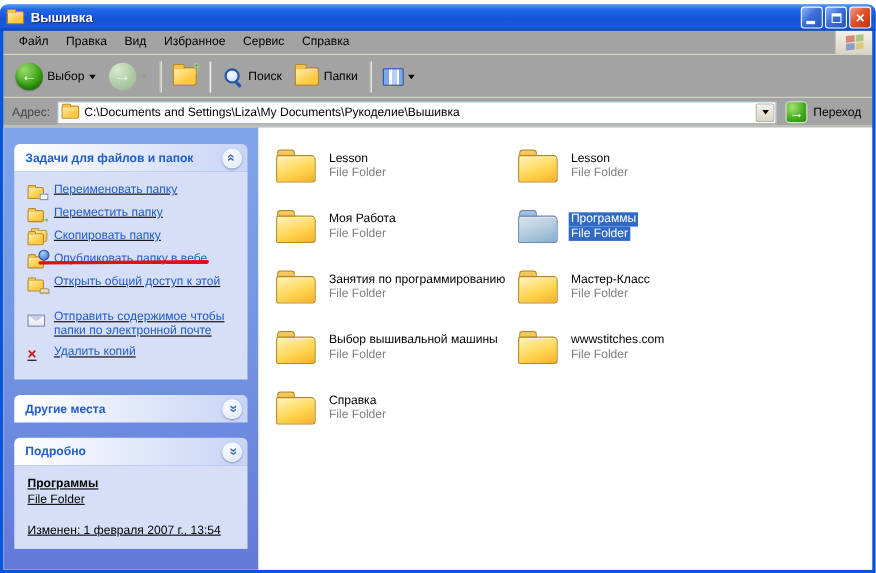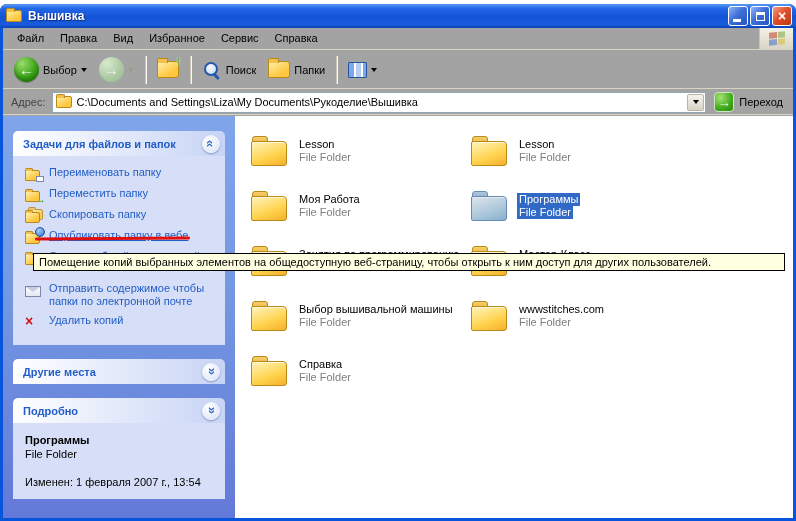--- a/index.html
+++ b/index.html
@@ -96,21 +96,21 @@
   .section-header { height:25px; background:linear-gradient(90deg,#FFFFFF 0%,#C7D4F6 100%);
     border-radius:5px 5px 0 0; display:flex; align-items:center; justify-content:space-between;
     padding:0 5px 0 10px; color:#215DC6; font-weight:bold; cursor:pointer; }
   .chev { width:18px; height:18px; border-radius:50%; flex:0 0 18px;
     background:radial-gradient(circle at 35% 30%,#FFFFFF,#D9E3F8);
     border:1px solid #F2F5FD; color:#3B6BC6; font-weight:bold;
     display:flex; align-items:center; justify-content:center;
     box-shadow:0 1px 2px rgba(20,40,100,.4); }
   .chev::before { content:"«"; font-size:13px; transform:rotate(90deg); }
   .chev.down::before { transform:rotate(-90deg); }
-  .section-body { background:#D6DFF7; padding:10px 6px 10px 12px; }
+  .section-body { background:#D6DFF7; padding:10px 6px 10px 12px;text-decoration:underline; }
 
   .task { display:flex; align-items:flex-start; gap:7px; margin-bottom:6px; cursor:pointer; }
   .tlabel { color:#215DC6; line-height:13px; }
   .task.two-line { min-height:26px; }
   .task.hovered .tlabel { text-decoration:underline; }
 
   .ti { position:relative; width:17px; height:14px; flex:0 0 17px; margin-top:1px; }
   .mf { position:absolute; left:0; bottom:0; width:15px; height:11px;
     background:linear-gradient(150deg,#FFF0AC,#FDC840 70%); border:1px solid #B98919; border-radius:1px 2px 2px 1px; }
   .mf::before { content:""; position:absolute; top:-3px; left:-1px; width:6px; height:2px;
@@ -414,16 +414,15 @@
           <div class="flabel">
               <span class="fname">Справка</span>
               <span class="ftype">File Folder</span>
             </div>
         </div>
 
       </div>
     </div>
 
     <div class="red-line"></div>
-    <div class="tooltip">Помещение копий выбранных элементов на общедоступную веб-страницу, чтобы открыть к ним доступ для других пользователей.</div>
 
   </div>
 </div>
 
 </body></html>

